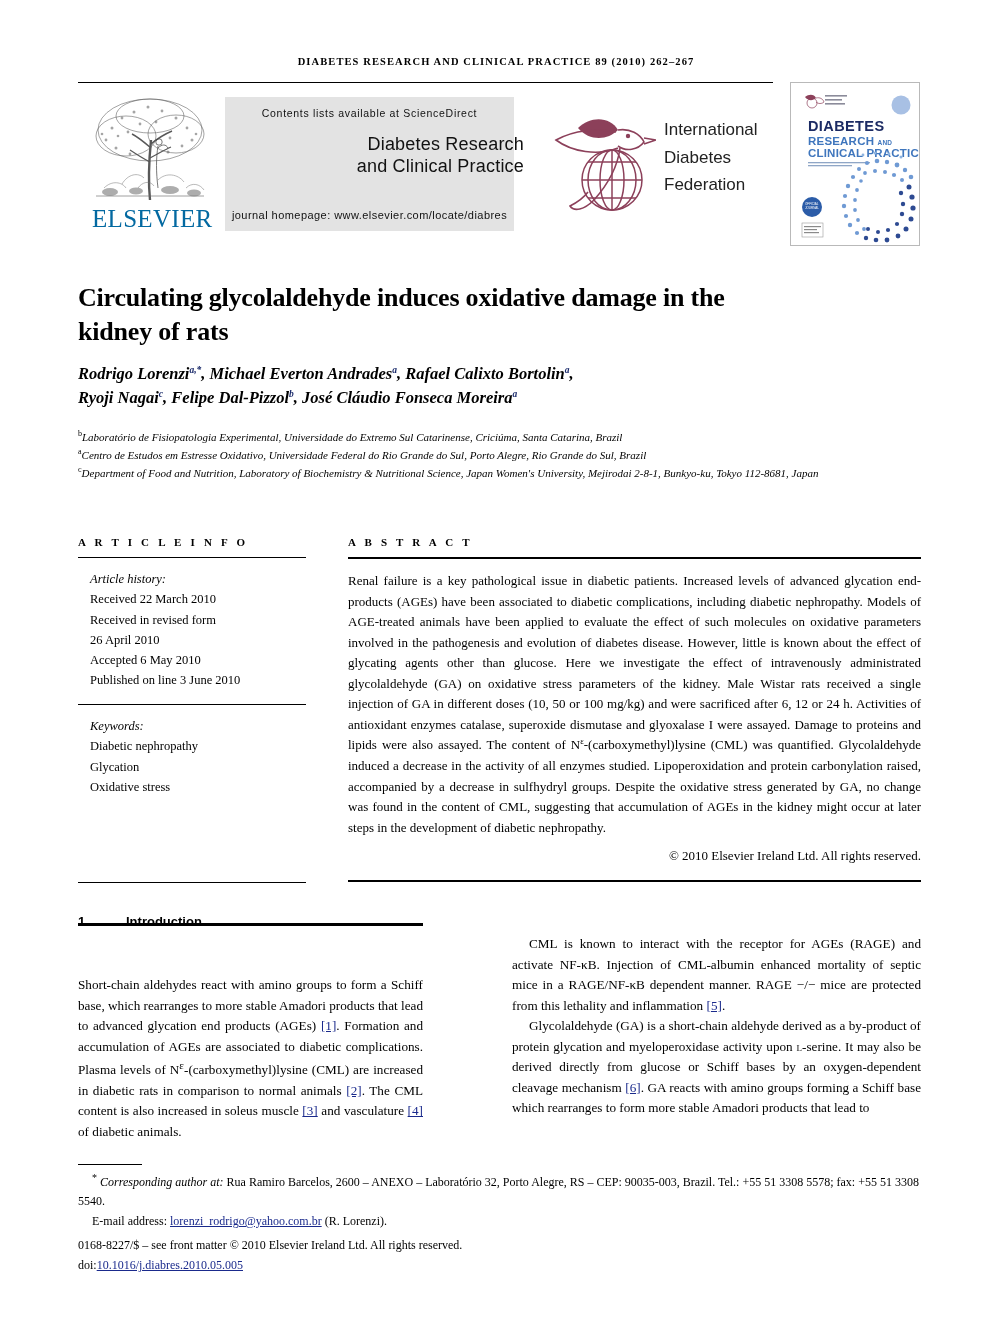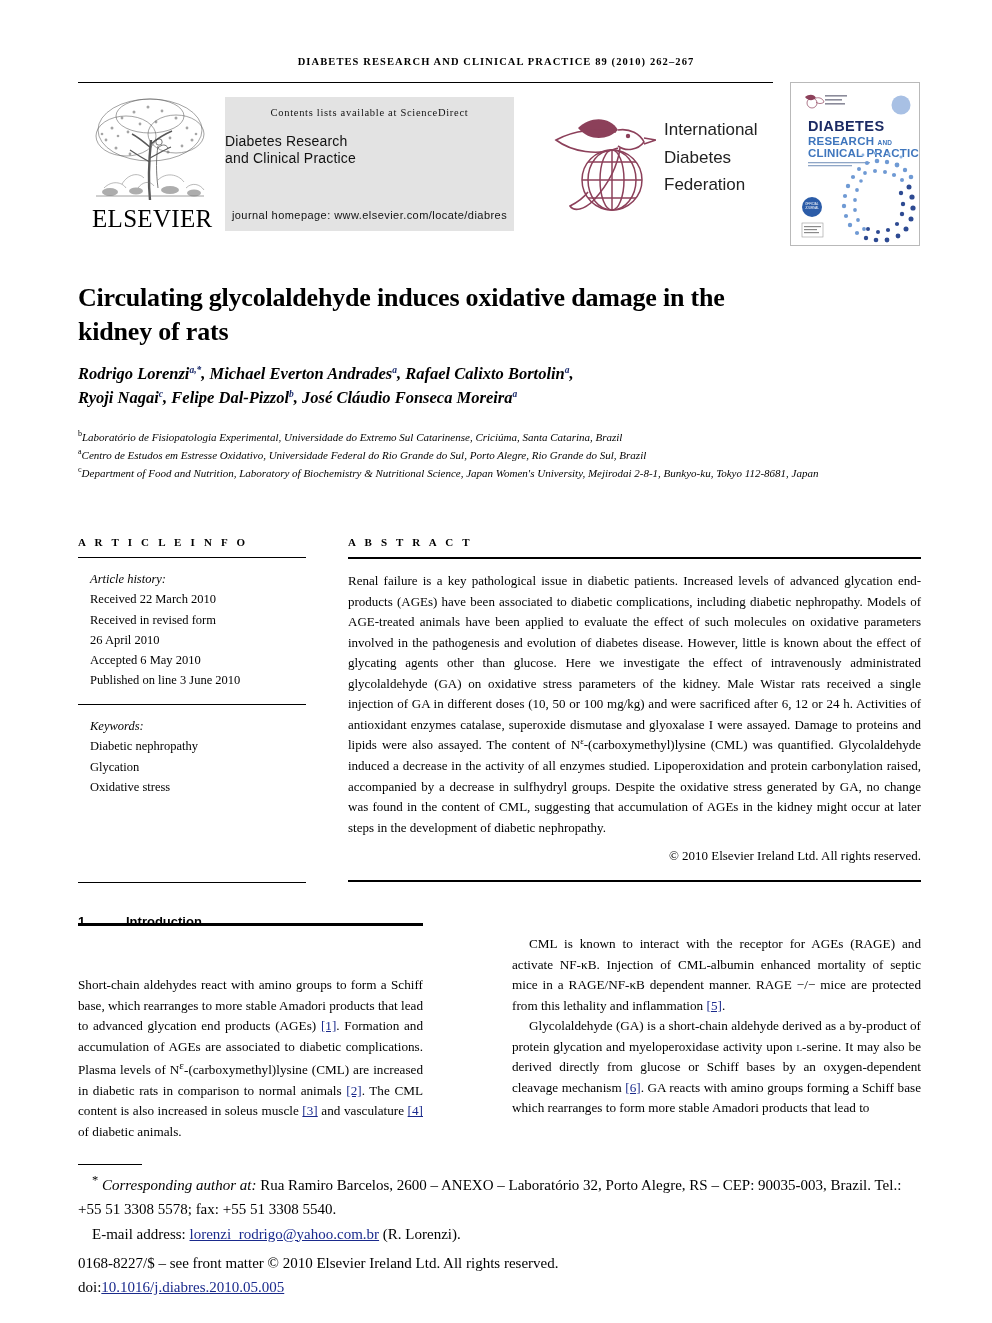--- a/index.html
+++ b/index.html
@@ -20,36 +20,36 @@
 
   .rule-top{position:absolute;left:78px;top:82px;width:695px;height:1px;background:#000;}
 
   
   .masthead{position:absolute;left:78px;top:84px;width:843px;height:160px;}
 
   .elsevier{position:absolute;left:14px;top:4px;width:116px;height:155px;}
   .tree{position:absolute;left:0;top:0;width:116px;height:122px;}
   .els-word{
     position:absolute;left:0;top:118px;width:116px;text-align:right;
-    color:#000000;font-family:"Liberation Serif",serif;font-size:25px;
+    color:#0369a1;font-family:"Liberation Serif",serif;font-size:25px;
     letter-spacing:.3px;line-height:1;
   }
 
   .greybox{
     position:absolute;left:147px;top:13px;width:289px;height:134px;
     background:#e3e3e3;
   }
   .gb-top{
     position:absolute;left:0;top:10px;width:289px;text-align:center;
-    font-family:Liberation Serif, serif;font-size:10.5px;color:#111;
+    font-family:Liberation Sans, sans-serif;font-size:10.5px;color:#111;
     letter-spacing:.7px;
   }
   .gb-title{
-    position:absolute;left:0;top:36px;width:299px;text-align:left;
-    font-family:"Liberation Sans",sans-serif;font-size:14px;color:#111;
+    position:absolute;left:0;top:36px;width:299px;text-align:right;
+    font-family:"Liberation Sans",sans-serif;font-size:18px;color:#111;
     line-height:1.24;letter-spacing:.2px;
   }
   .gb-home{
     position:absolute;left:0;top:112px;width:289px;text-align:center;
     font-family:"Liberation Sans",sans-serif;font-size:11px;color:#111;
     letter-spacing:.45px;
   }
 
   .idf{position:absolute;left:470px;top:18px;width:230px;height:124px;}
   .idf-mark{position:absolute;left:0;top:6px;width:108px;height:112px;}
@@ -127,21 +127,21 @@
   }
   .colL{position:absolute;left:78px;top:975px;width:345px;}
   .colR{position:absolute;left:512px;top:934px;width:409px;}
   .indent{text-indent:17px;}
   .ref{color:#1a2a8c;}
 
   
   .fn-rule{position:absolute;left:78px;top:1164px;width:64px;height:1px;background:#000;}
   .footnotes{
     position:absolute;left:78px;top:1170px;width:845px;
-    font-family:"Liberation Serif",serif;font-size:15px;line-height:1.62;
+    font-family:"Liberation Serif",serif;font-size:12px;line-height:1.62;
   }
   .fn-it{font-style:italic;}
   .mail{color:#1a2a8c;}
   .doi-link{color:#1a2a8c;}
   .fn-ind{text-indent:14px;}
   .fn-tail{margin-top:5px;}
 </style>
 </head>
 <body>
 

